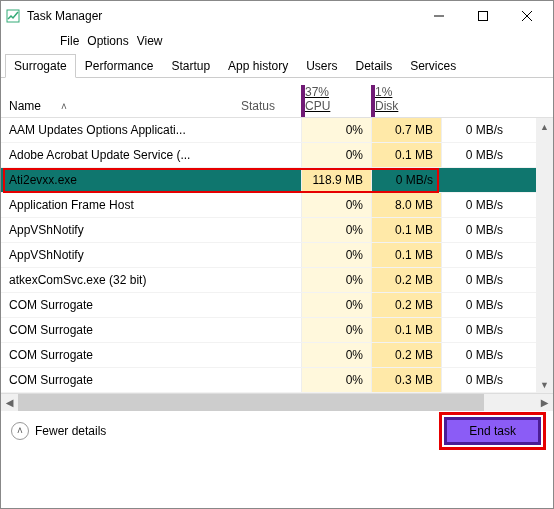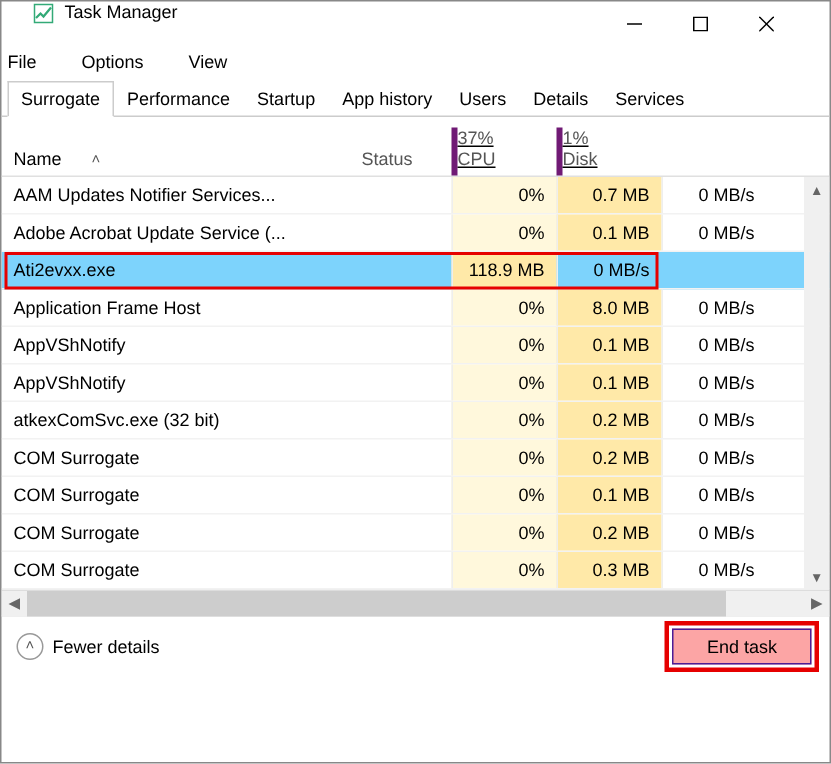--- a/index.html
+++ b/index.html
@@ -1,49 +1,49 @@
 <!DOCTYPE html>
 <html><head>
 <meta charset="utf-8">
 <style>
   * { box-sizing: border-box; margin: 0; padding: 0; }
   body { font-family: "Segoe UI", Tahoma, sans-serif; font-size: 12px; background: #fff; width: 554px; height: 509px; border: 1px solid #888; position: relative; }
-  .titlebar { height: 30px; display: flex; align-items: flex-start; padding: 0 20px; }
+  .titlebar { height: 30px; display: flex; align-items: center; padding: 0 4px; }
   .titlebar-icon { width: 16px; height: 16px; margin-right: 6px; display:flex; align-items:center; justify-content:center; }
   .titlebar-title { flex: 0 0 auto; }
   .titlebar-spacer { flex: 1; }
   .win-btn { width: 44px; height: 30px; display: flex; align-items: center; justify-content: center; }
-  .menubar { height: 20px; padding: 0 4px; display: flex; gap: 30px; align-items: center; font-size: 12px; }
+  .menubar { height: 20px; padding: 0 16px; display: flex; gap: 8px; align-items: center; font-size: 12px; margin-left: 43px; }
   .tabbar { display:flex; border-bottom: 1px solid #ccc; padding: 0 4px; margin-top:2px; }
   .tab { padding: 4px 8px; border: 1px solid transparent; position: relative; top: 1px; }
   .tab.active { border: 1px solid #ccc; border-bottom: 1px solid #fff; background: #fff; }
   .header-row { display: flex; height: 40px; border-bottom: 1px solid #e0e0e0; font-size: 12px; align-items:flex-end; }
   .col-name { flex: 0 0 240px; display:flex; align-items:center; padding-left:8px; padding-bottom:4px; position:relative; }
   .sort-caret { position:absolute; top:2px; left:60px; font-size:10px; color:#555; }
   .col-status { flex: 0 0 60px; color:#555; display:flex; align-items:flex-end; padding-bottom:4px; }
   .col-num { flex: 0 0 70px; text-align:left; padding-right:8px; border-left:4px solid #701a75; display:flex; flex-direction:column; justify-content:flex-end; padding-bottom:4px;text-decoration:underline; }
   .col-num .pct { color:#555; }
   .col-num .lbl { color:#555; }
   .rows { overflow:hidden; }
   .row { display:flex; height:25px; align-items:center; border-bottom:1px solid #f2f2f2; }
   .row .c-name { flex:0 0 300px; padding-left:8px; white-space:nowrap; overflow:hidden; text-overflow:ellipsis; }
   .row .c-cpu { flex:0 0 70px; text-align:right; padding-right:8px; background:#fff8dc; border-left:1px solid #eee; height:100%; display:flex; align-items:center; justify-content:flex-end;}
   .row .c-mem { flex:0 0 70px; text-align:right; padding-right:8px; background:#ffe9a8; border-left:1px solid #eee; height:100%; display:flex; align-items:center; justify-content:flex-end;}
   .row .c-disk { flex:0 0 70px; text-align:right; padding-right:8px; border-left:1px solid #eee; height:100%; display:flex; align-items:center; justify-content:flex-end;}
-  .row.selected { background:#7dd3fc; }
+  .row.selected { background:#0f766e; }
   .row.selected .c-name { }
   .hscroll { height:17px; border-top:1px solid #ddd; display:flex; align-items:center; }
   .hscroll .arrow { width:17px; height:17px; display:flex; align-items:center; justify-content:center; color:#666; font-size:10px; background:#f0f0f0;}
   .hscroll .track { flex:1; height:17px; background:#f0f0f0; position:relative; }
   .hscroll .thumb { position:absolute; left:0; top:0; height:17px; width:90%; background:#cdcdcd; }
   .footer { height:40px; display:flex; align-items:center; padding:0 10px; border-top:1px solid #ddd; }
   .fewer { display:flex; align-items:center; gap:6px; }
   .circle-btn { width:18px; height:18px; border:1px solid #999; border-radius:50%; display:flex; align-items:center; justify-content:center; font-size:10px; color:#555;}
   .end-btn-wrap { margin-left:auto; outline:3px solid #e60000; padding:2px; }
-  .end-btn { border:1px solid #4c1d95; background:#fca5a5; padding:4px 22px; font-size:12px; }
+  .end-btn { border:3px solid #4c1d95; background:#8b5cf6; padding:4px 22px; font-size:12px; }
   .rowwrap { position:relative; }
   .redbox { position:absolute; border:2px solid #e60000; pointer-events:none; }
 </style>
 </head>
 <body>
 
 <div class="titlebar">
   <span class="titlebar-icon">
     <svg width="14" height="14" viewBox="0 0 14 14">
         <rect x="1" y="1" width="12" height="12" fill="none" stroke="#3a7" stroke-width="1"></rect>
@@ -101,21 +101,21 @@
   <div class="col-num">
     <span class="pct">1%</span>
     <span class="lbl">Disk</span>
   </div>
   <div style="flex:0 0 20px"></div>
 </div>
 
 <div class="rowwrap">
   <div class="rows" id="rows">
       <div class="row">
-        <div class="c-name">AAM Updates Notifier Services...</div>
+        <div class="c-name">AAM Updates Options Applicati...</div>
         <div class="c-cpu">0%</div>
         <div class="c-mem">0.7 MB</div>
         <div class="c-disk">0 MB/s</div>
       </div>
       <div class="row">
         <div class="c-name">Adobe Acrobat Update Service (...</div>
         <div class="c-cpu">0%</div>
         <div class="c-mem">0.1 MB</div>
         <div class="c-disk">0 MB/s</div>
       </div>

